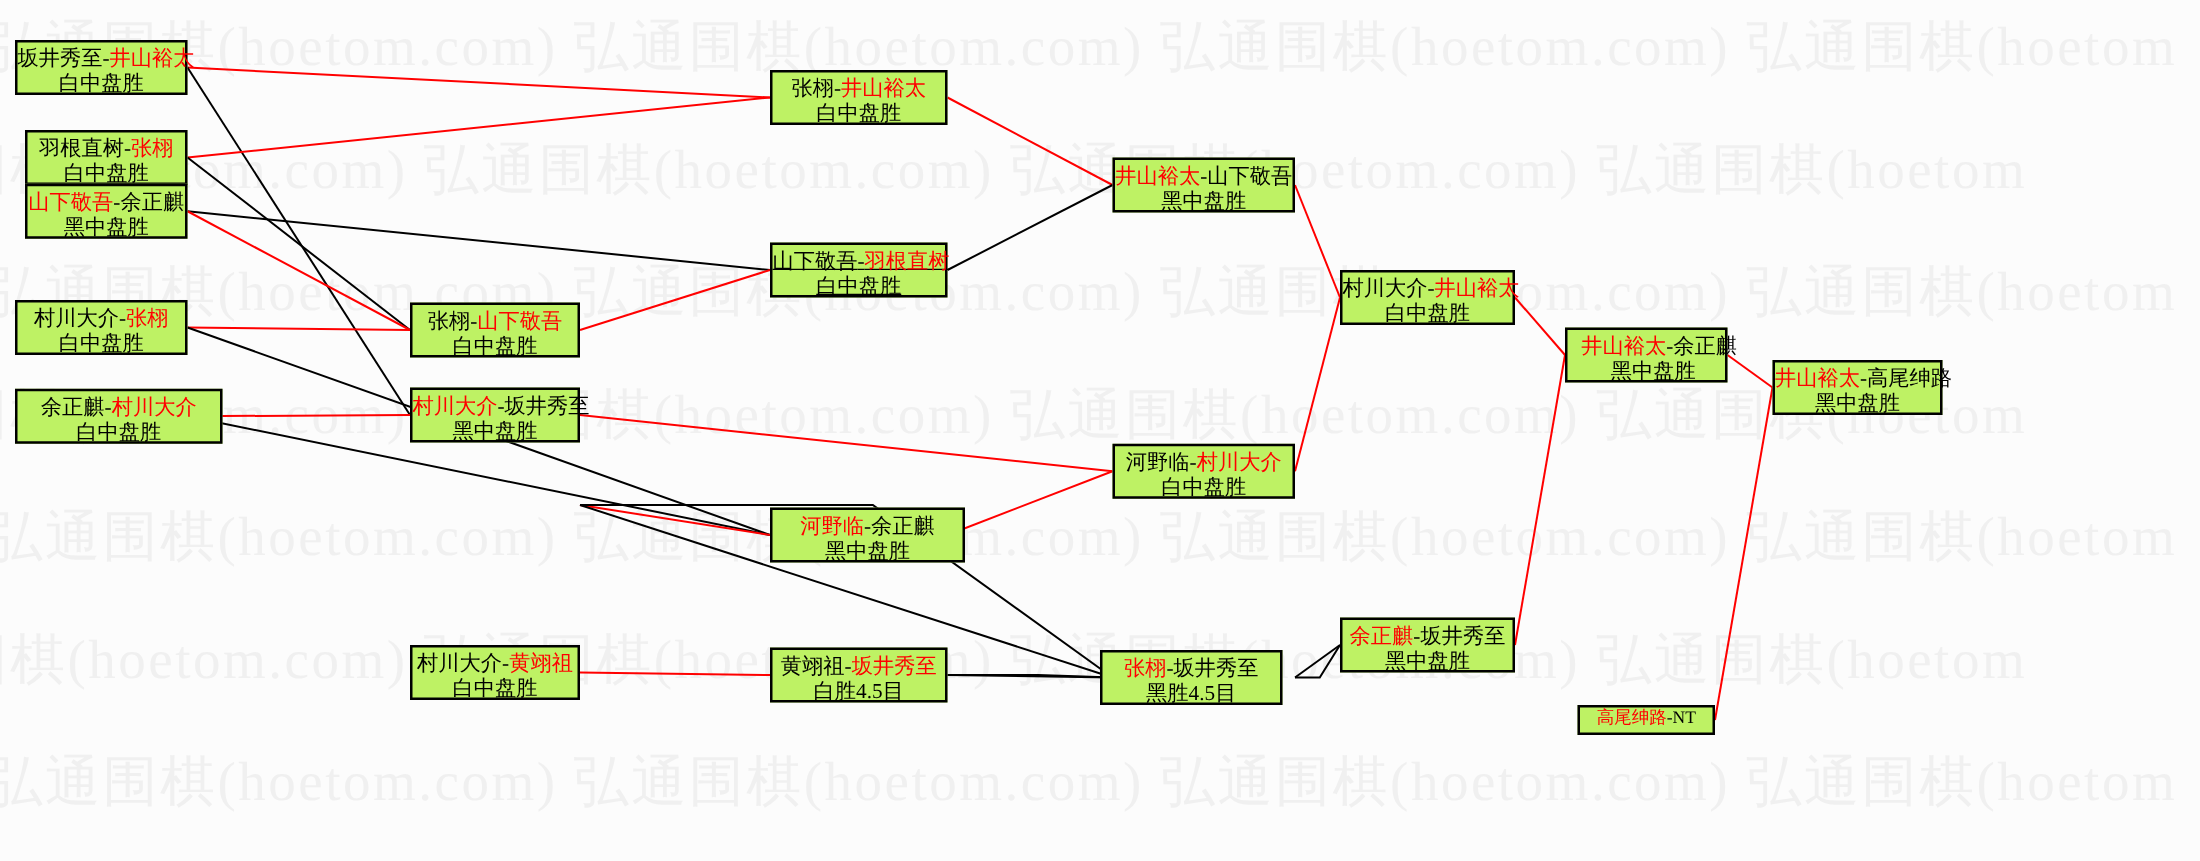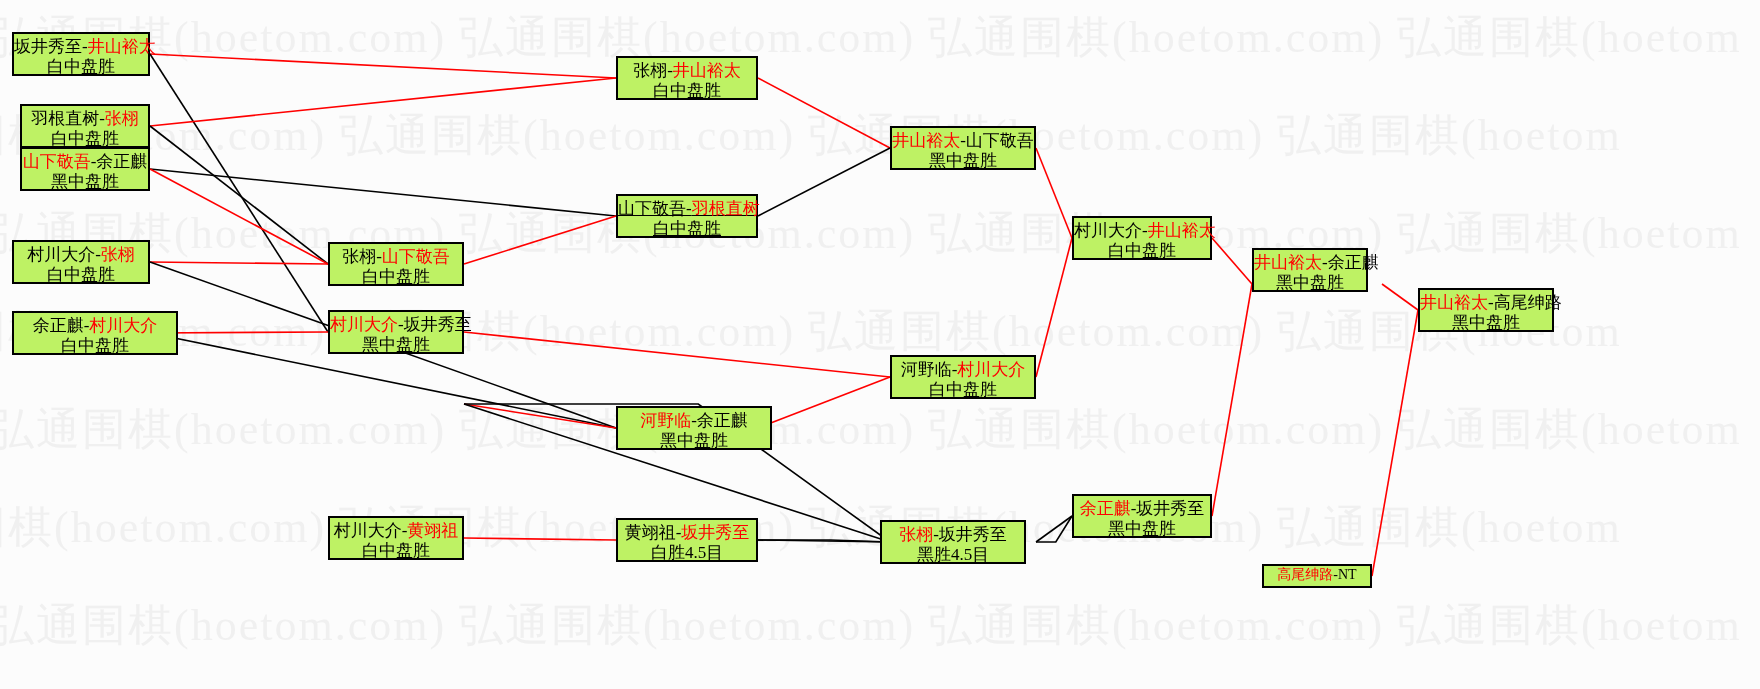--- a/index.html
+++ b/index.html
@@ -146,21 +146,21 @@
         <span class="ln2">黑胜4.5目</span>
       </div>
       <div class="node" style="left: 1072px; top: 216px; width: 140px; height: 44px;">
         <span class="ln1"><span class="b">村川大介</span><span class="dash">-</span><span class="w">井山裕太</span></span>
         <span class="ln2">白中盘胜</span>
       </div>
       <div class="node" style="left: 1072px; top: 494px; width: 140px; height: 44px;">
         <span class="ln1"><span class="w">余正麒</span><span class="dash">-</span><span class="b">坂井秀至</span></span>
         <span class="ln2">黑中盘胜</span>
       </div>
-      <div class="node" style="left: 1252px; top: 248px; width: 116px; height: 44px;">
+      <div class="node" style="left: 1252px; top: 262px; width: 130px; height: 44px; padding-left: 11px;">
         <span class="ln1"><span class="w">井山裕太</span><span class="dash">-</span><span class="b">余正麒</span></span>
         <span class="ln2">黑中盘胜</span>
       </div>
       <div class="node" style="left: 1262px; top: 564px; width: 110px; height: 24px; font-size: 14px; padding-top: 1px;">
         <span class="ln1"><span class="w">高尾绅路</span><span class="dash">-</span><span class="b">NT</span></span>
       </div>
       <div class="node" style="left: 1418px; top: 288px; width: 136px; height: 44px;">
         <span class="ln1"><span class="w">井山裕太</span><span class="dash">-</span><span class="b">高尾绅路</span></span>
         <span class="ln2">黑中盘胜</span>
       </div>

